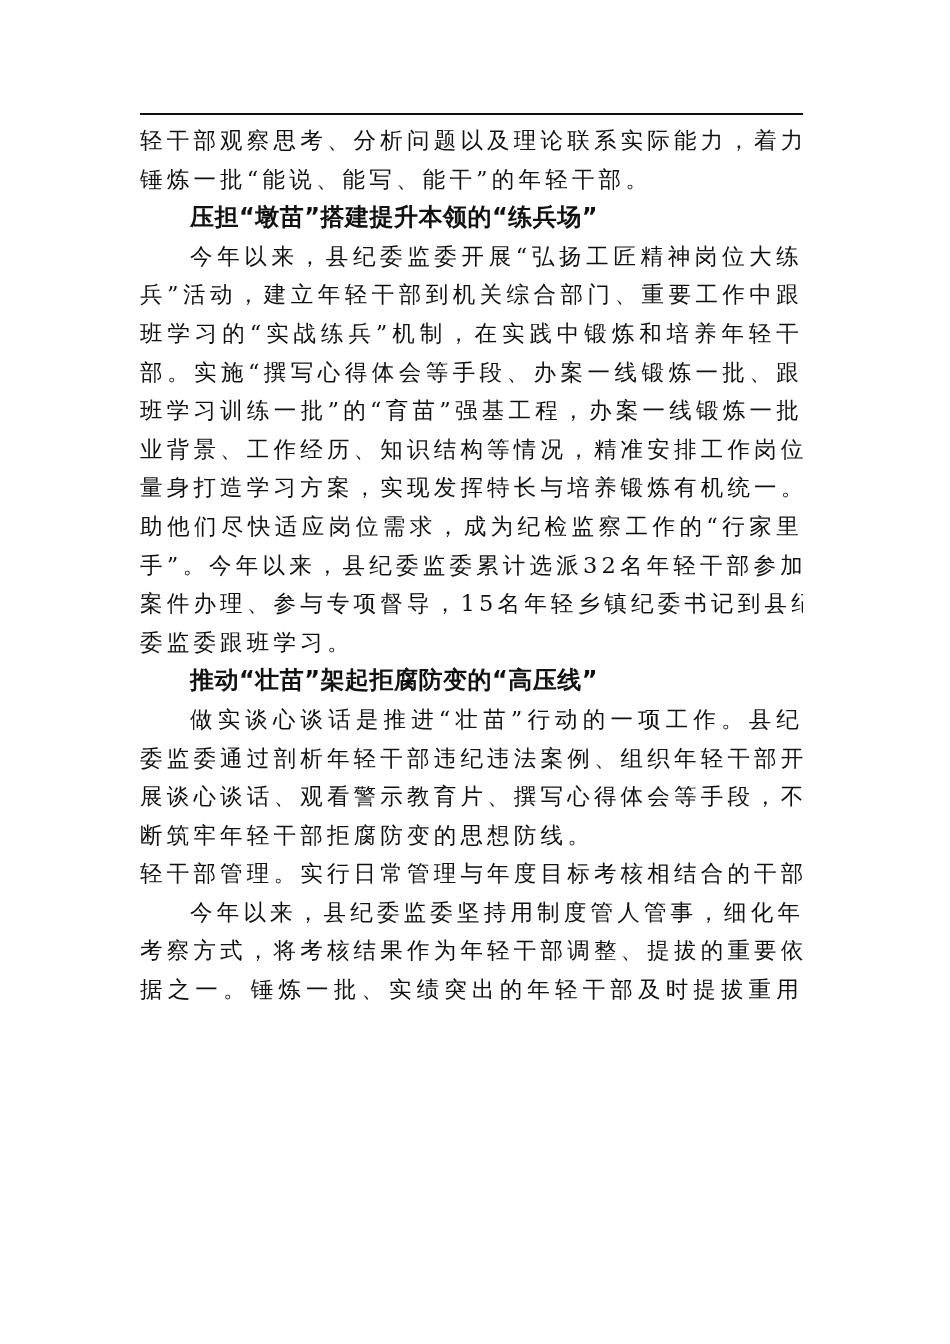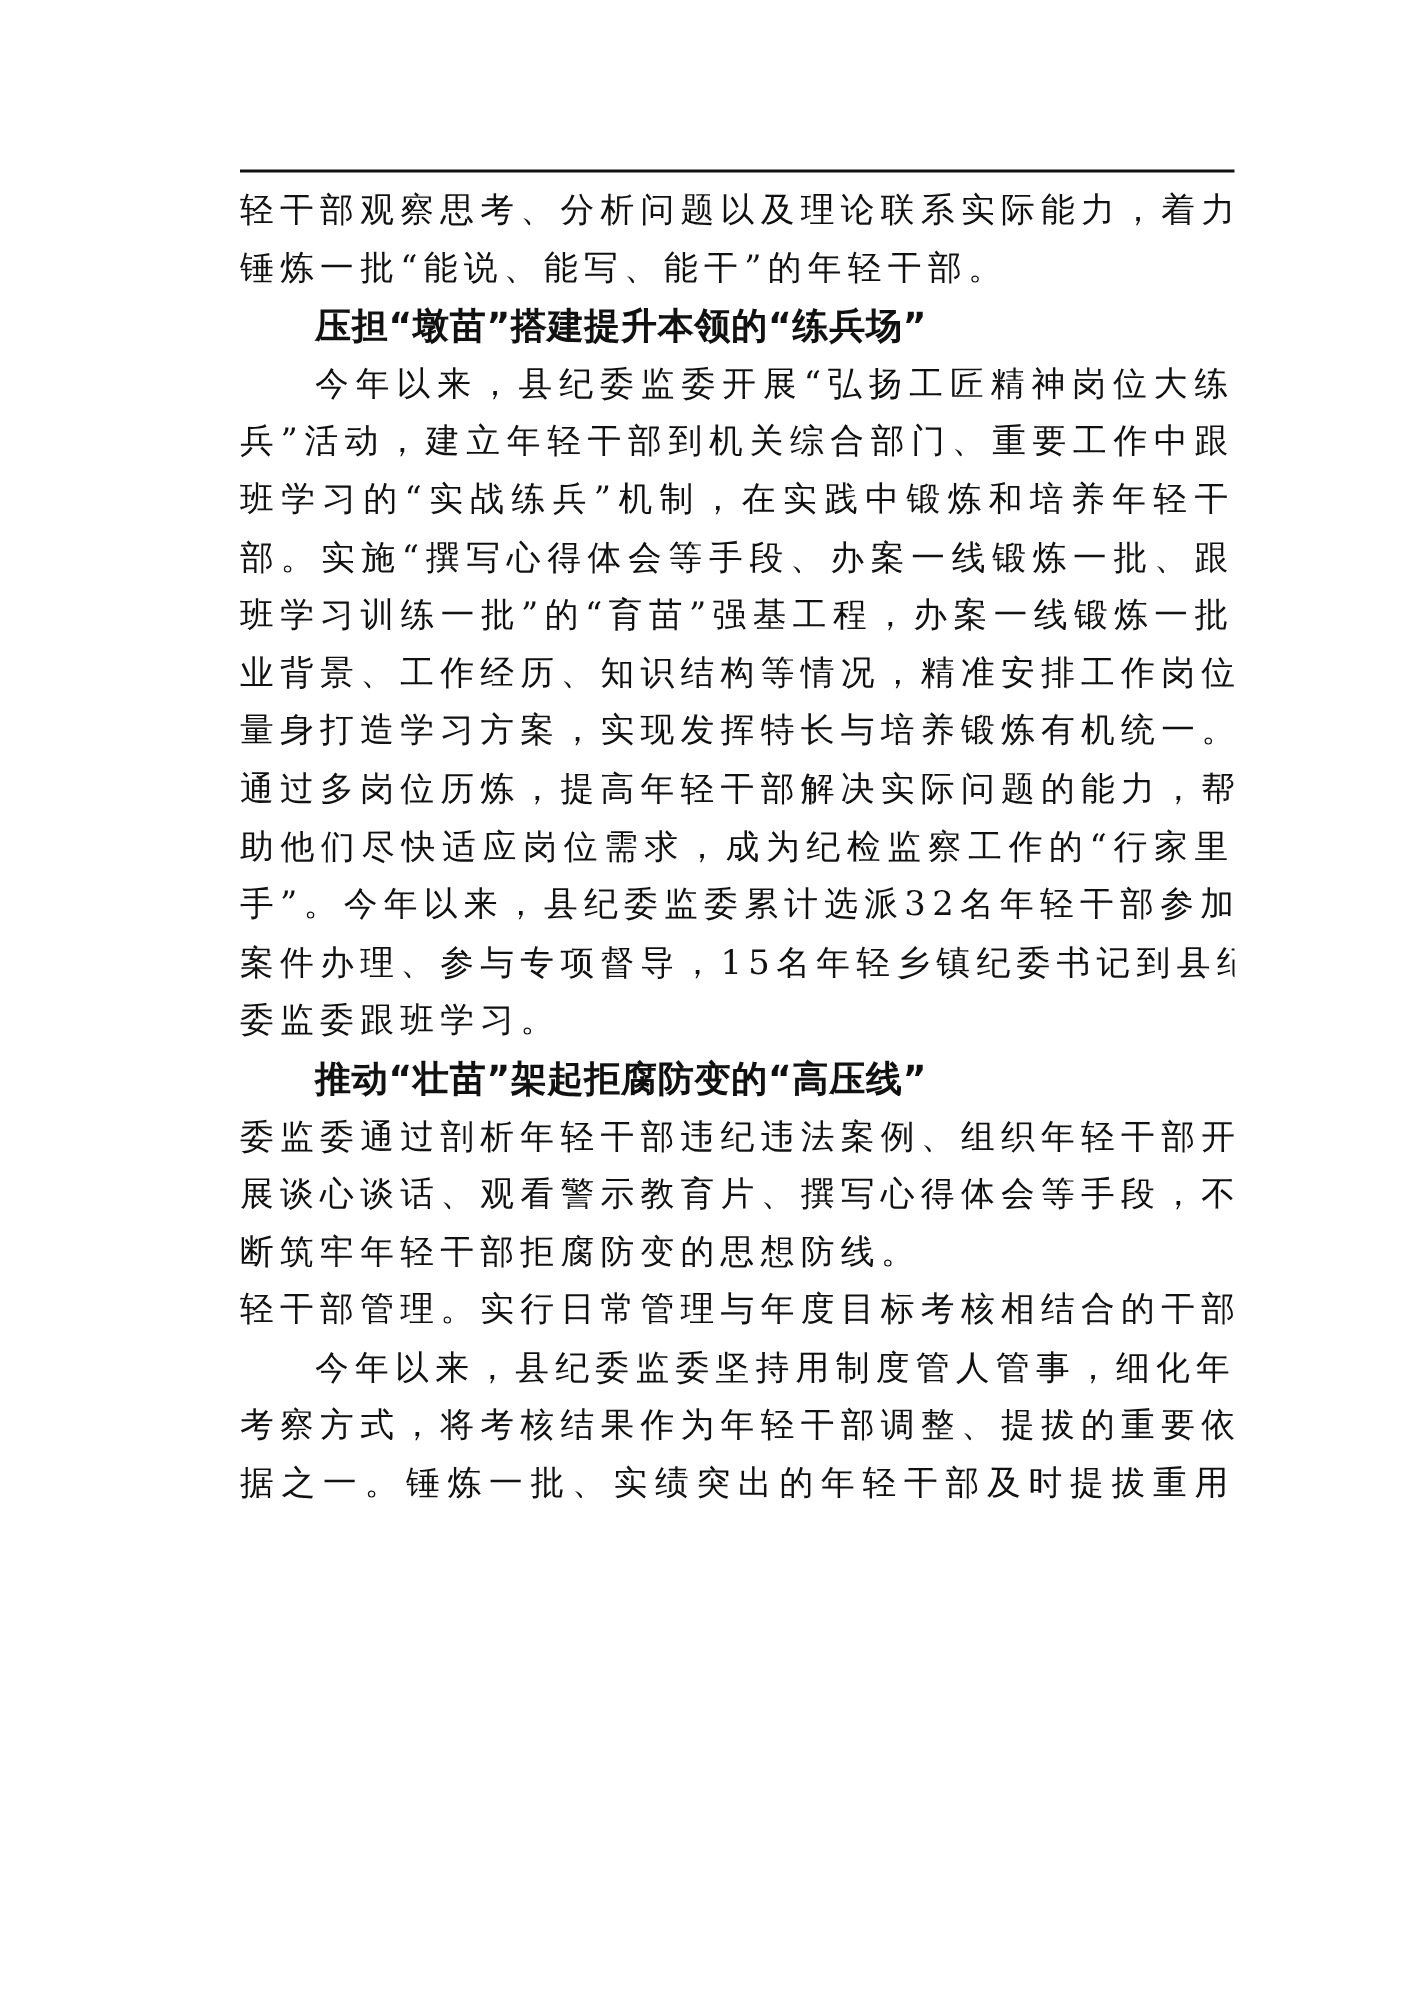--- a/index.html
+++ b/index.html
@@ -10,21 +10,21 @@
     body {
       width: 950px;
       height: 1344px;
       position: relative;
       overflow: hidden;
       font-family: "DejaVu Serif", "Liberation Serif", serif;
       color: #111111;
     }
     .page {
       position: absolute;
-      left: 160px;
+      left: 140px;
       top: 113px;
       width: 663px;
     }
     .rule {
       height: 0;
       border-top: 2px solid #111111;
       margin: 0;
     }
     .content {
       margin-top: 6px;
@@ -67,28 +67,28 @@
 
     <div class="line heading">压担“墩苗”搭建提升本领的“练兵场”</div>
 
     <div class="line indent">今年以来，县纪委监委开展“弘扬工匠精神岗位大练</div>
     <div class="line">兵”活动，建立年轻干部到机关综合部门、重要工作中跟</div>
     <div class="line">班学习的“实战练兵”机制，在实践中锻炼和培养年轻干</div>
     <div class="line">部。实施“撰写心得体会等手段、办案一线锻炼一批、跟</div>
     <div class="line">班学习训练一批”的“育苗”强基工程，办案一线锻炼一批</div>
     <div class="line">业背景、工作经历、知识结构等情况，精准安排工作岗位</div>
     <div class="line">量身打造学习方案，实现发挥特长与培养锻炼有机统一。</div>
-    <div class="line">通过多岗位历炼，提高年轻干部解决实际问题的能力，帮</div>
     <div class="line">助他们尽快适应岗位需求，成为纪检监察工作的“行家里</div>
     <div class="line">手”。今年以来，县纪委监委累计选派32名年轻干部参加</div>
     <div class="line">案件办理、参与专项督导，15名年轻乡镇纪委书记到县纪</div>
     <div class="line last">委监委跟班学习。</div>
 
     <div class="line heading">推动“壮苗”架起拒腐防变的“高压线”</div>
 
+    <div class="line indent">做实谈心谈话是推进“壮苗”行动的一项工作。县纪</div>
     <div class="line">委监委通过剖析年轻干部违纪违法案例、组织年轻干部开</div>
     <div class="line">展谈心谈话、观看警示教育片、撰写心得体会等手段，不</div>
     <div class="line last">断筑牢年轻干部拒腐防变的思想防线。</div>
 
     <div class="line">轻干部管理。实行日常管理与年度目标考核相结合的干部</div>
     <div class="line indent">今年以来，县纪委监委坚持用制度管人管事，细化年</div>
     <div class="line">考察方式，将考核结果作为年轻干部调整、提拔的重要依</div>
     <div class="line">据之一。锤炼一批、实绩突出的年轻干部及时提拔重用</div>
 
   </div>

